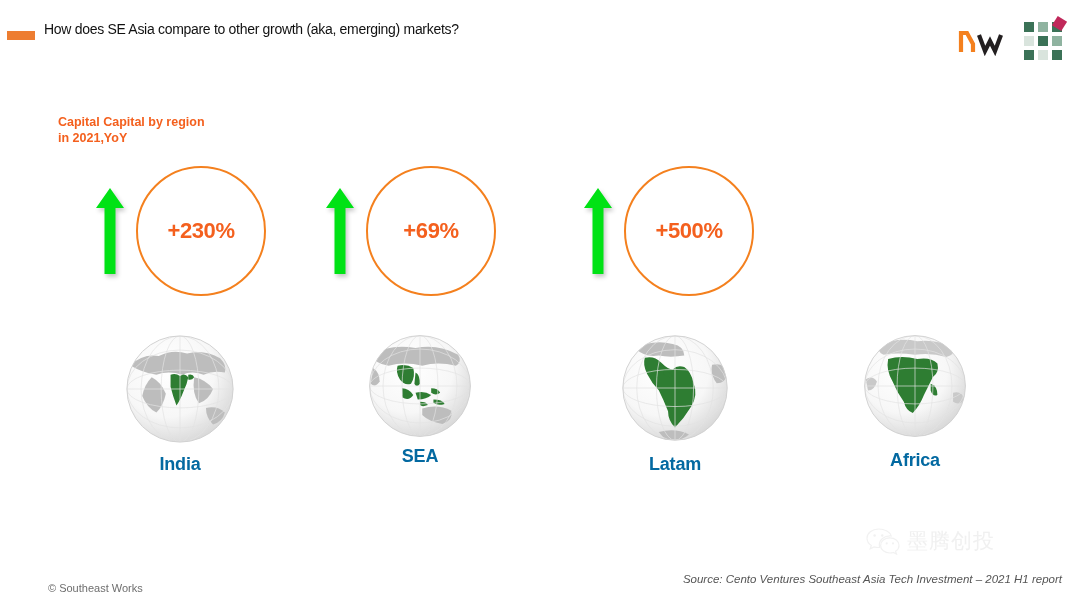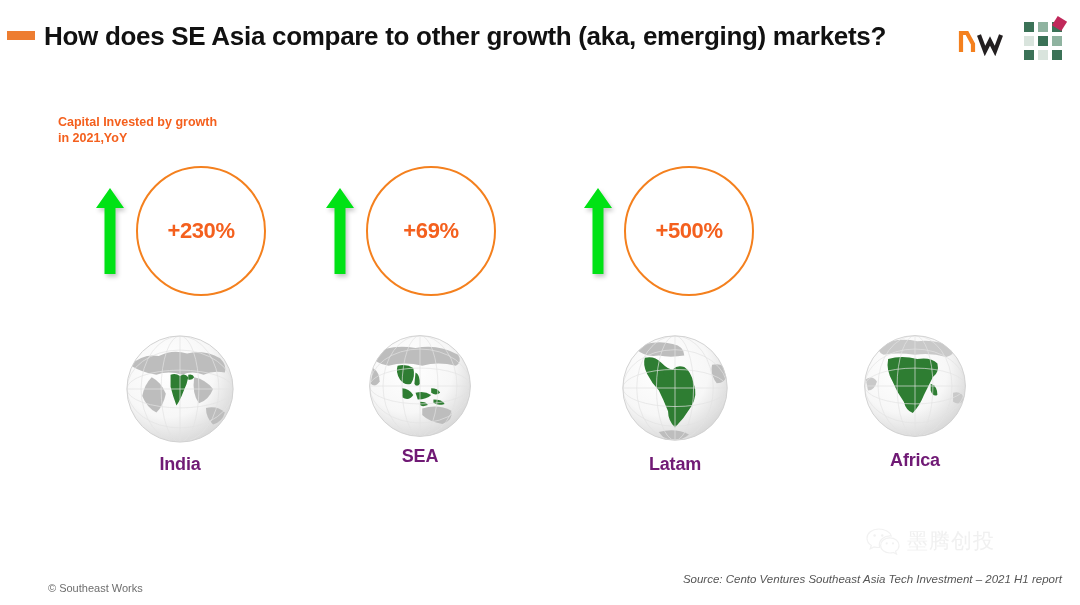--- a/index.html
+++ b/index.html
@@ -22,22 +22,22 @@
     left: 7px;
     top: 31px;
     width: 28px;
     height: 9px;
     background: #ED7D31;
   }
   .page-title {
     position: absolute;
     left: 44px;
     top: 21px;
-    font-size: 26px;
-    font-weight: bold;
+    font-size: 14px;
+    font-weight: normal;
     letter-spacing: -0.3px;
     color: #111111;
     white-space: nowrap;
   }
 
   
   .brand {
     position: absolute;
     right: 18px;
     top: 22px;
@@ -134,21 +134,21 @@
   .globe-cell {
     position: absolute;
     top: 0;
     width: 180px;
     text-align: center;
   }
   .globe-cell svg { display: block; margin: 0 auto; }
   .region-label {
     font-size: 18px;
     font-weight: bold;
-    color: #701a75;
+    color: #0369a1;
     letter-spacing: -0.2px;
     text-align: center;
   }
 
   
   .watermark {
     position: absolute;
     left: 866px;
     top: 527px;
     display: flex;
@@ -200,21 +200,21 @@
       <i class="sq-dark"></i>
       <i class="sq-mid"></i>
     <i class="sq-dark"></i>
       <i class="sq-pale"></i>
       <i class="sq-dark"></i>
     <span class="brand-accent"></span>
   </div>
 </div>
 
 <div class="caption">
-  <div>Capital Invested by growth</div>
+  <div>Capital Capital by region</div>
   <div>in 2021,YoY</div>
 </div>
 
 <div class="metrics">
 
   <div class="metric" style="left:90px">
     <svg class="arrow" viewBox="0 0 28 86" preserveAspectRatio="none">
       <path d="M14 0 L28 20 L19.5 20 L19.5 86 L8.5 86 L8.5 20 L0 20 Z" fill="#00E215"></path>
     </svg>
     <div class="bubble">

